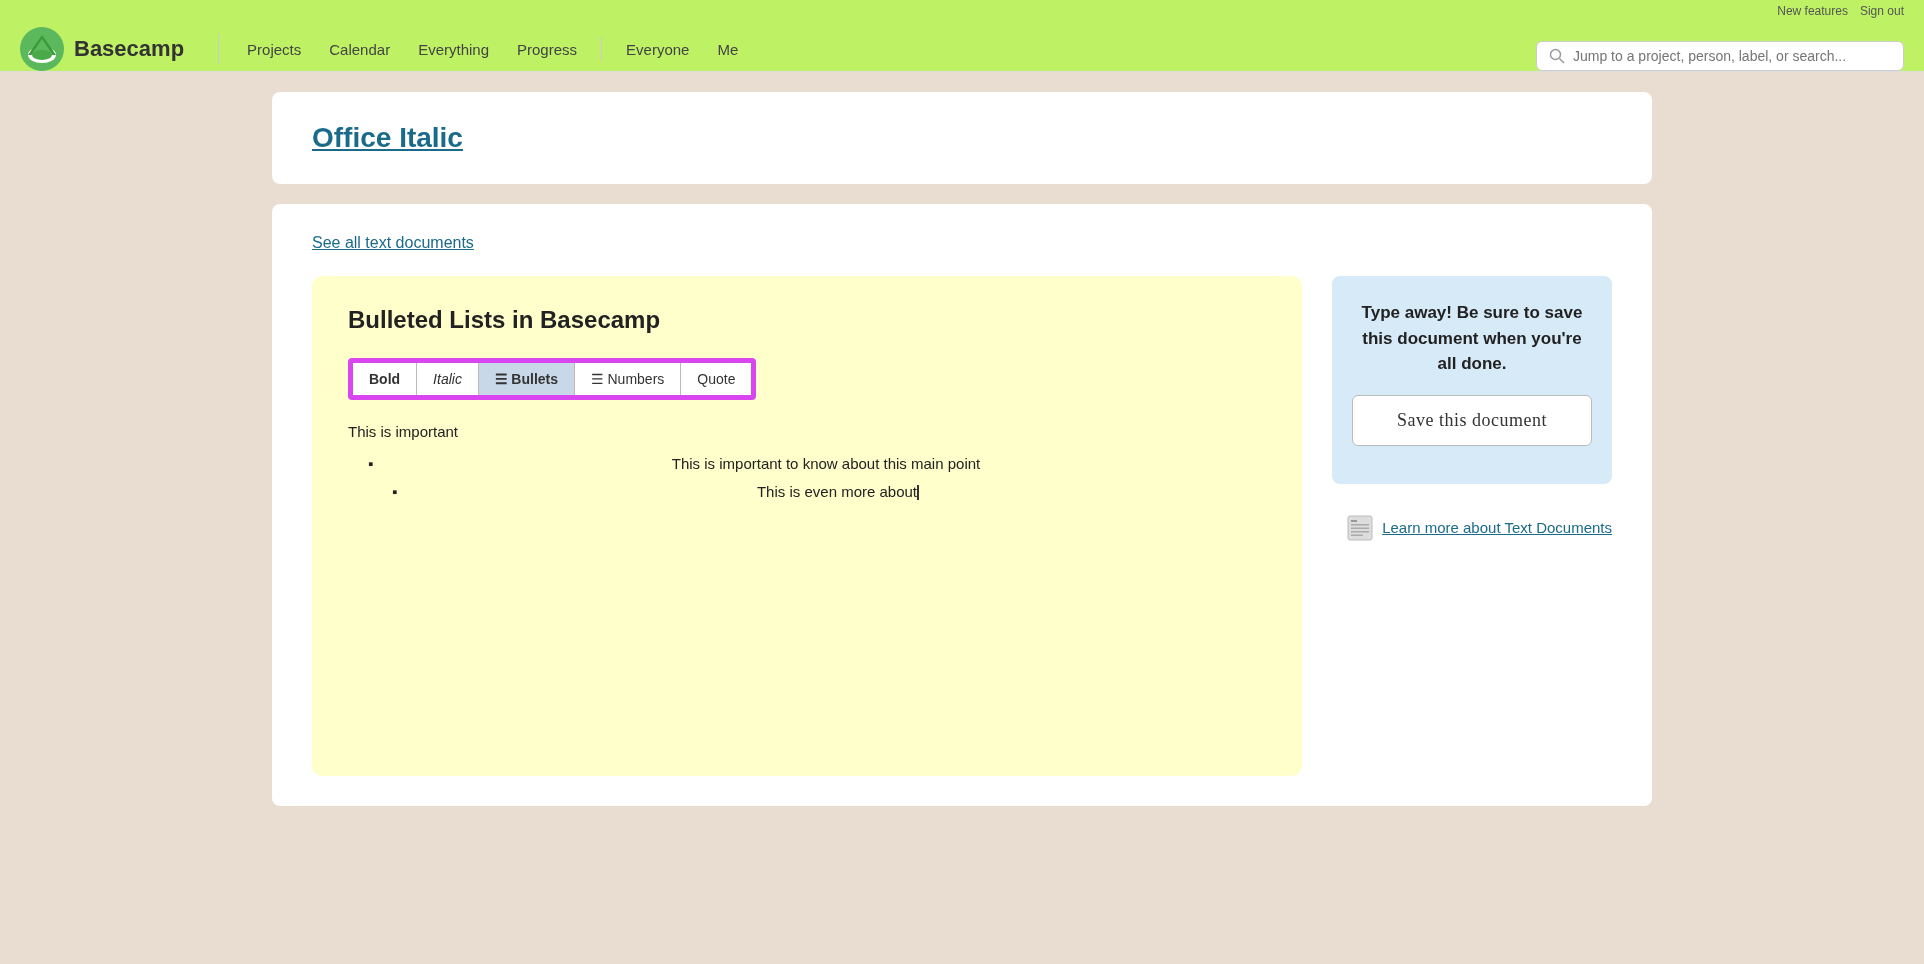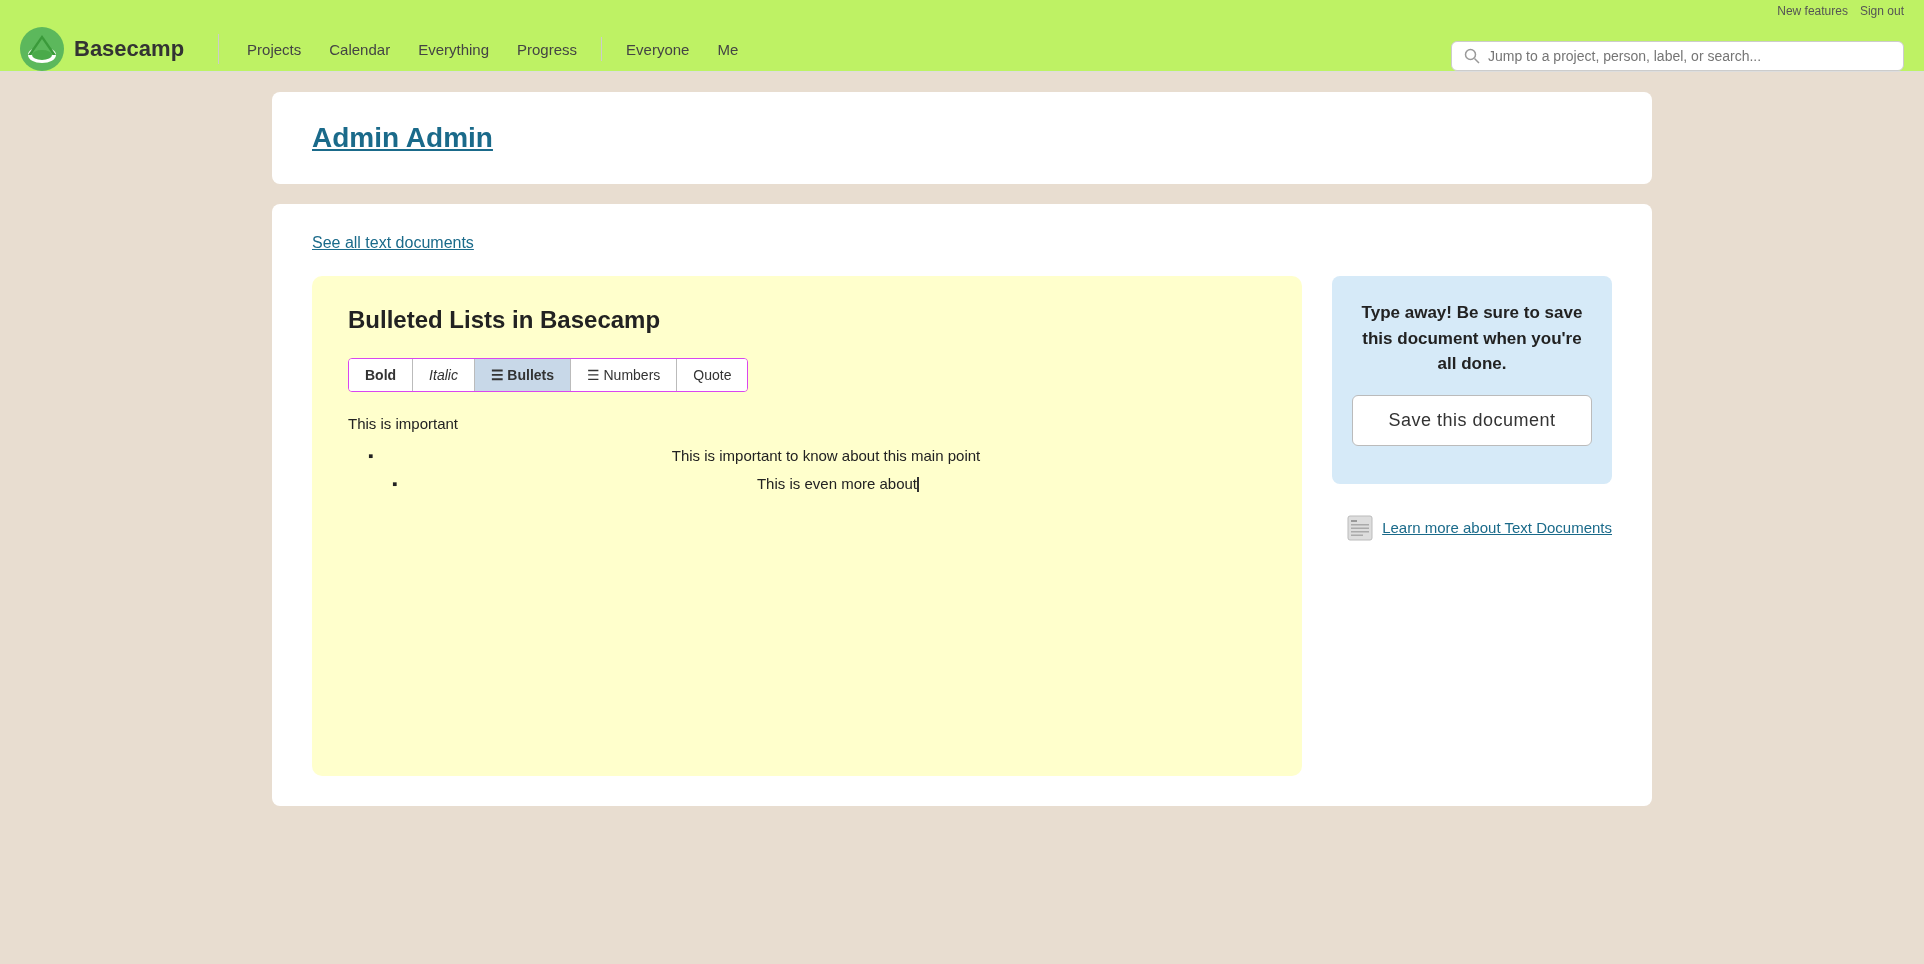--- a/index.html
+++ b/index.html
@@ -84,21 +84,21 @@
       display: flex;
       align-items: center;
     }
     .search-box {
       display: flex;
       align-items: center;
       background: #fff;
       border: 1px solid #ccc;
       border-radius: 6px;
       padding: 6px 12px;
-      width: 453px;
+      width: 368px;
       gap: 8px;
     }
     .search-box input {
       border: none;
       outline: none;
       font-size: 14px;
       color: #333;
       width: 100%;
       background: transparent;
     }
@@ -162,21 +162,21 @@
       font-size: 24px;
       font-weight: 700;
       color: #222;
       margin-bottom: 24px;
     }
 
     .toolbar {
       display: flex;
       gap: 0;
       margin-bottom: 20px;
-      border: 1px solid #d946ef;
+      border: 5px solid #d946ef;
       border-radius: 4px;
       overflow: hidden;
       width: fit-content;
     }
     .toolbar-btn {
       padding: 8px 16px;
       background: #fff;
       border: none;
       border-right: 1px solid #bbb;
       cursor: pointer;
@@ -248,21 +248,21 @@
     .save-doc-btn {
       display: block;
       width: 100%;
       background: #fff;
       border: 1px solid #bbb;
       border-radius: 6px;
       padding: 14px 10px;
       font-size: 18px;
       color: #333;
       cursor: pointer;
-      font-family: Liberation Sans, sans-serif;
+      font-family: Liberation Serif, serif;
       margin-bottom: 14px;
       letter-spacing: 0.5px;
     }
 
     .cancel-link-text {
       font-size: 14px;
       color: #444;
     }
     .cancel-link {
       color: #1a6a8a;
@@ -326,21 +326,21 @@
         <line x1="10.5" y1="10.5" x2="15" y2="15" stroke="#999" stroke-width="1.5"></line>
       </svg>
       <input type="text" placeholder="Jump to a project, person, label, or search..." style="">
     </div>
   </div>
 </div>
 
 <div class="main-wrapper">
 
   <div class="project-card">
-    <a class="project-title">Admin Admin</a>
+    <a class="project-title">Office Italic</a>
   </div>
 
   <div class="doc-section">
     <a class="see-all-link">See all text documents</a>
 
     <div class="doc-editor-area">
 
       <div class="doc-editor">
         <div class="doc-title">Bulleted Lists in Basecamp</div>
 

